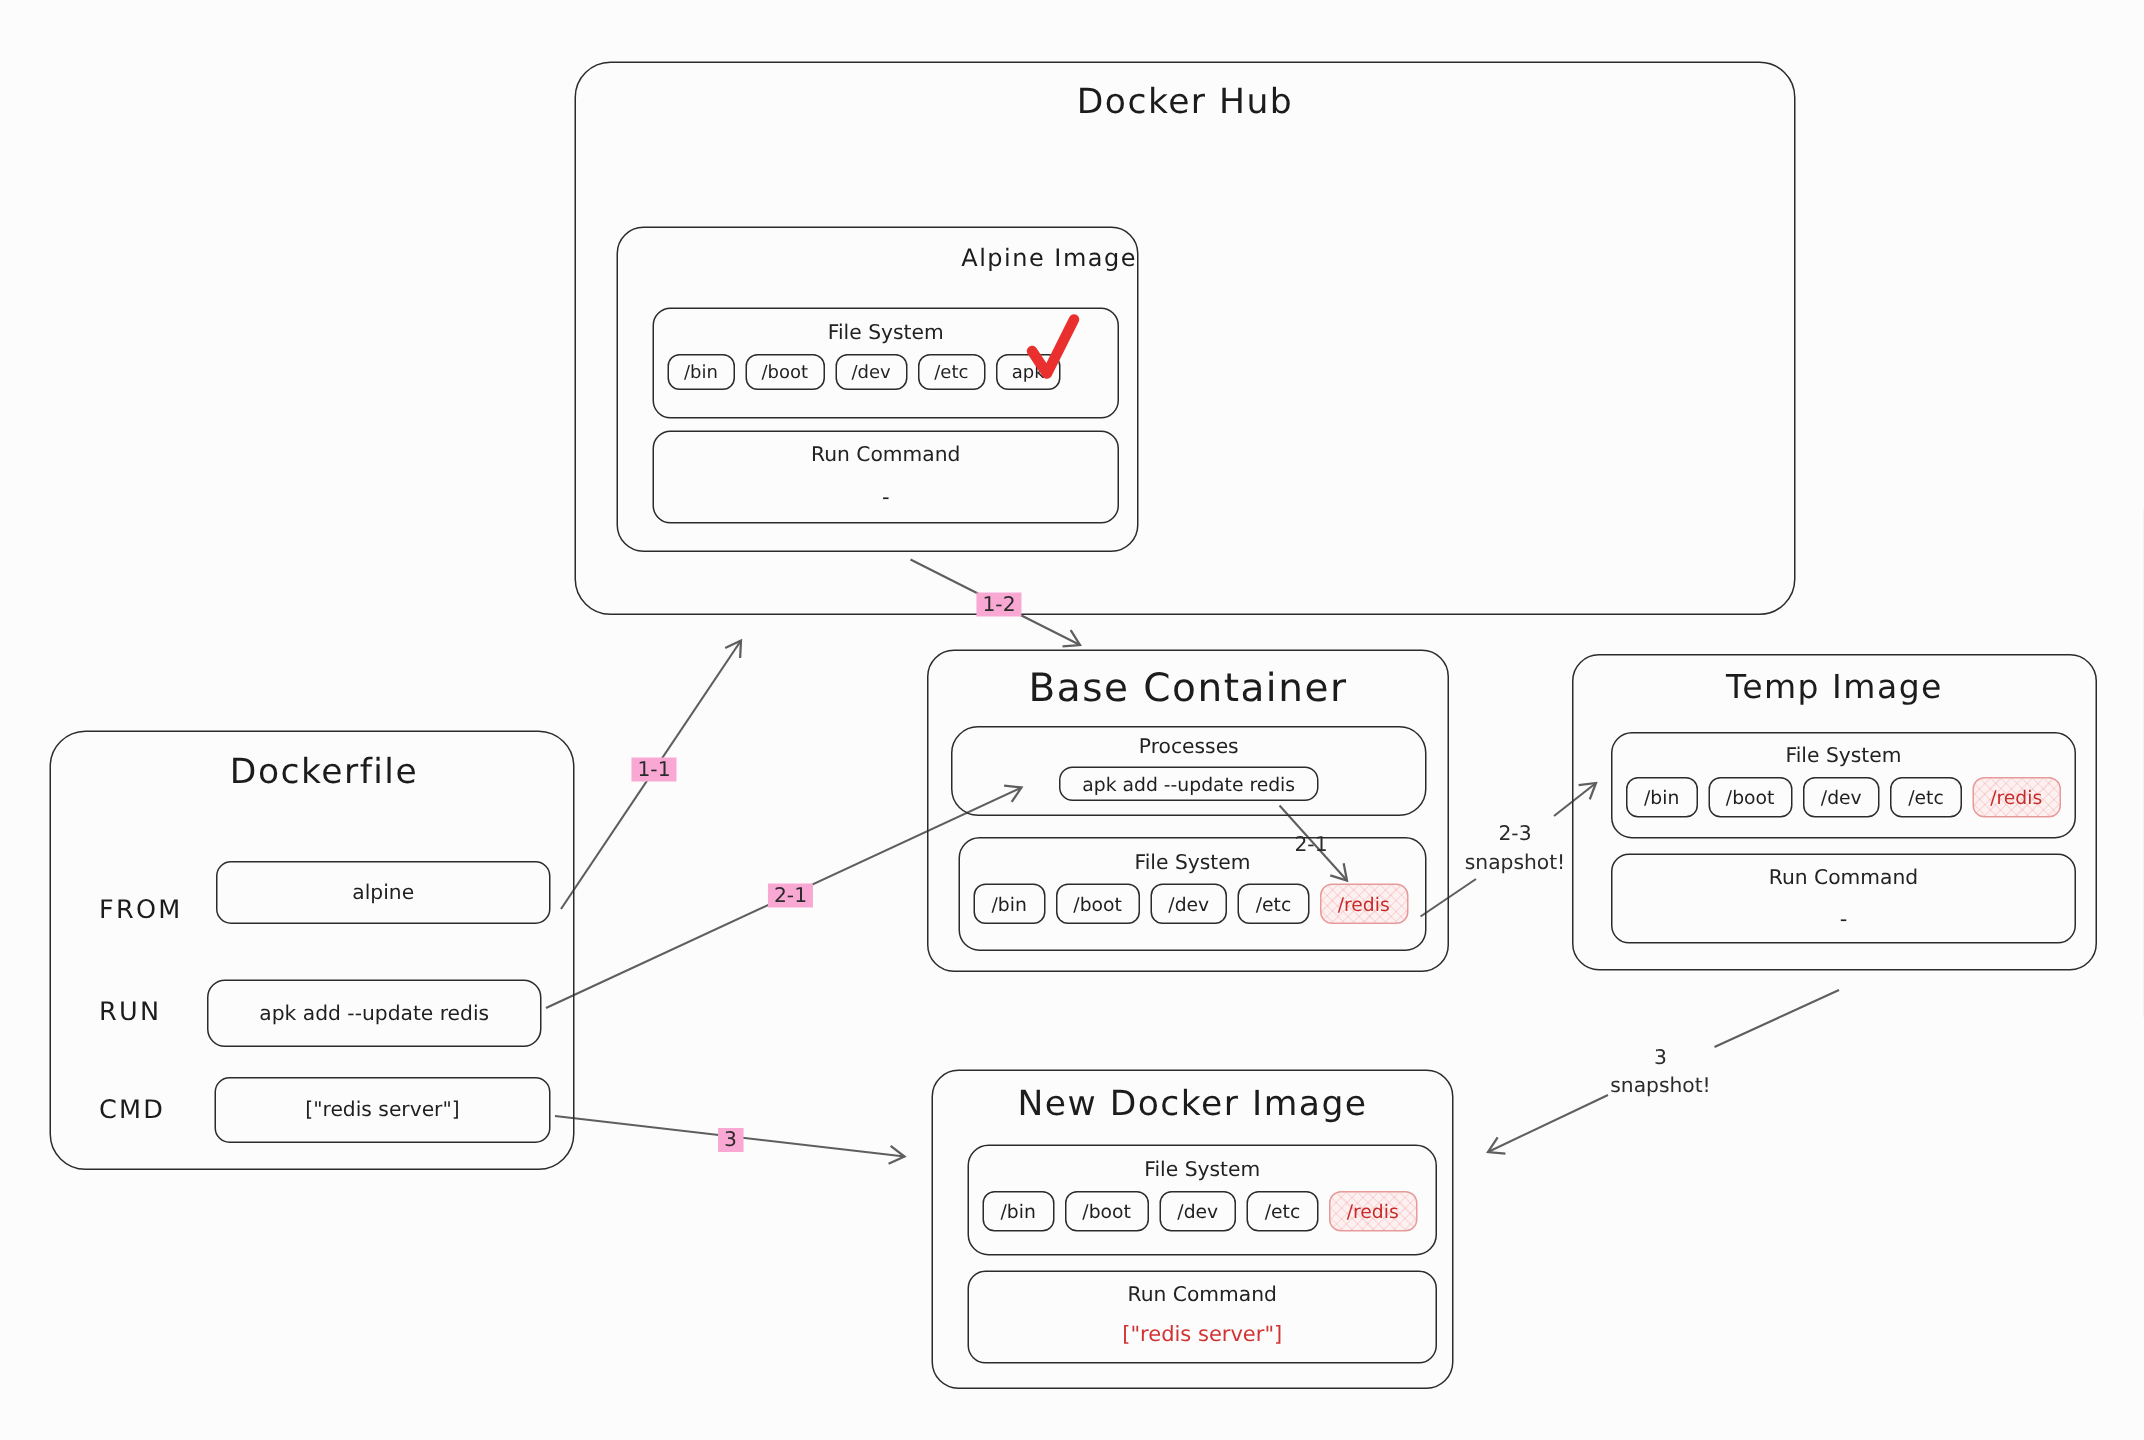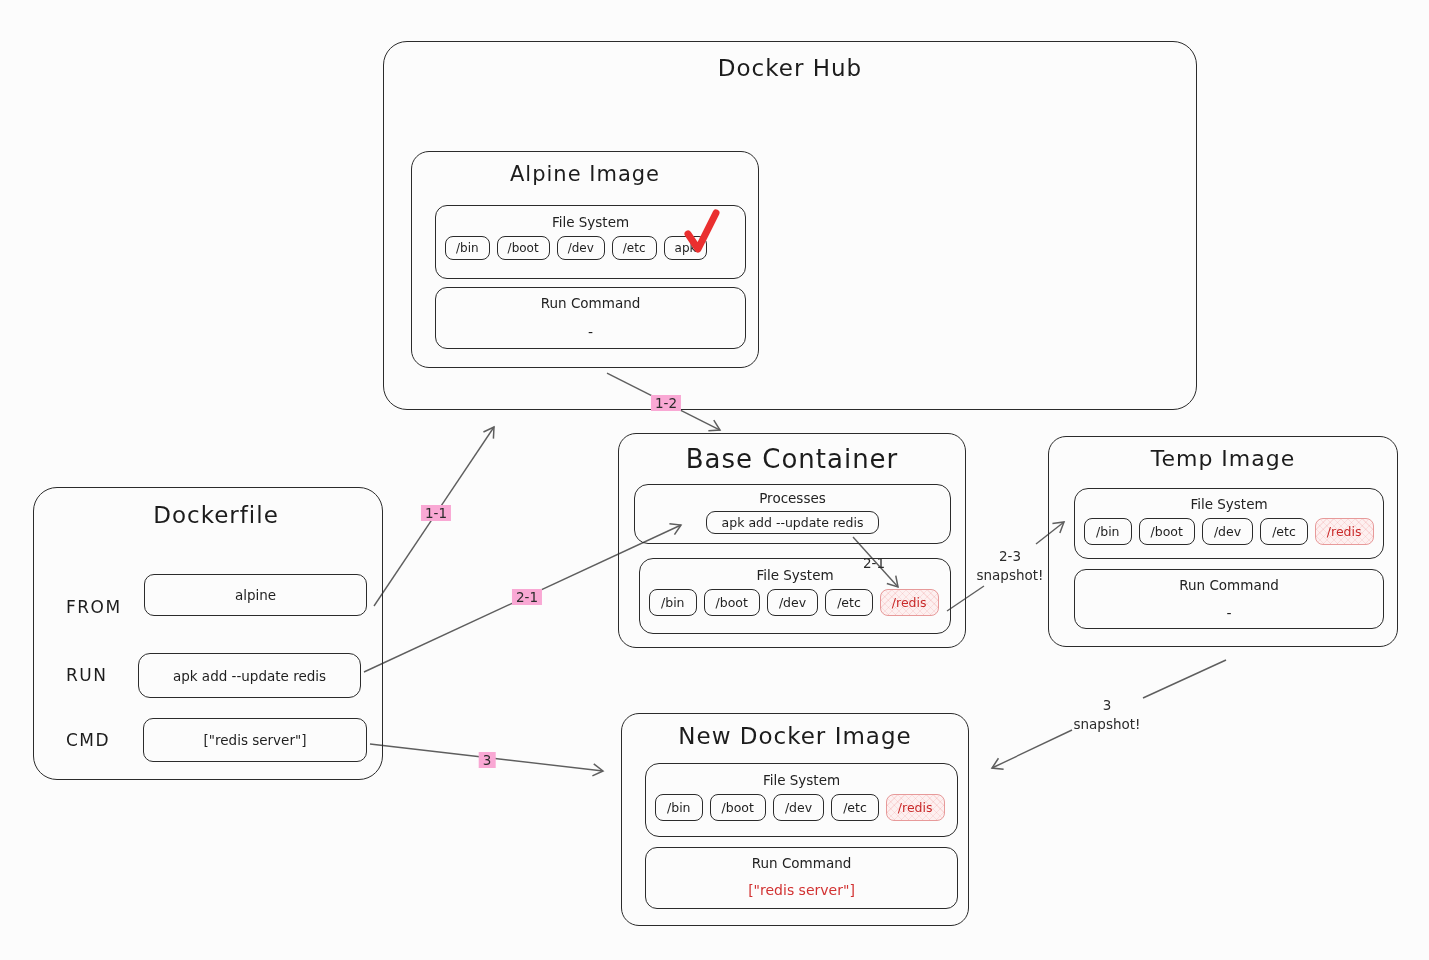--- a/index.html
+++ b/index.html
@@ -5,21 +5,21 @@
   html,body{margin:0;padding:0;background:#e9e9e9;}
   .stage{
     position:relative;width:1429px;height:960px;overflow:hidden;
     background:#fcfcfc;
     font-family:"DejaVu Sans","Liberation Sans",sans-serif;
     color:#1f1f1f;
   }
   .box{position:absolute;border:1.6px solid #2b2b2b;background:transparent;box-sizing:border-box;}
   .r22{border-radius:24px}.r18{border-radius:18px}.r14{border-radius:14px}.r12{border-radius:12px}.r10{border-radius:10px}
   .title-lg{text-align:center;font-size:23px;letter-spacing:1px;color:#1c1c1c;}
-  .title-md{text-align:center;font-size:21px;letter-spacing:1px;color:#1c1c1c;}
+  .title-md{text-align:right;font-size:16px;letter-spacing:1px;color:#1c1c1c;}
   .sec-label{text-align:center;font-size:13.5px;color:#222;}
   .chips{display:flex;gap:7px;padding:0 9px;margin-top:6px;}
   .chip{
     border:1.4px solid #2b2b2b;border-radius:8px;
     padding:5px 11px;font-size:12.5px;white-space:nowrap;color:#1f1f1f;background:#fcfcfc;
   }
   .chip-red{
     color:#c92a2a;border-color:#e79a9a;
     background:
       repeating-linear-gradient(45deg, rgba(224,49,49,.10) 0 1px, transparent 1px 5px),
@@ -101,21 +101,21 @@
     <div class="df-key" style="left:32px;top:177px;">RUN</div>
     <div class="df-val r12" style="left:104px;top:165px;width:223px;height:45px;">apk add --update redis</div>
 
     <div class="df-key" style="left:32px;top:242px;">CMD</div>
     <div class="df-val r10" style="left:109px;top:230px;width:224px;height:44px;">["redis server"]</div>
   </div>
 
   <div class="box r18" style="left:618px;top:433px;width:348px;height:215px;">
     <div class="title-lg" style="padding-top:10px;font-size:26px;">Base Container</div>
 
-    <div class="box r14" style="left:15px;top:50px;width:317px;height:60px;border-width:1.4px;">
+    <div class="box r14" style="left:15px;top:50px;width:317px;height:60px;border-width:1.4px;border-radius:18px;">
       <div class="sec-label" style="margin-top:5px;">Processes</div>
       <div class="proc-chip-wrap">
         <span class="proc-chip">apk add --update redis</span>
       </div>
     </div>
 
     <div class="box r14" style="left:20px;top:124px;width:312px;height:76px;border-width:1.4px;">
       <div class="sec-label" style="margin-top:8px;">File System</div>
       <div class="chips">
         <span class="chip">/bin</span>

